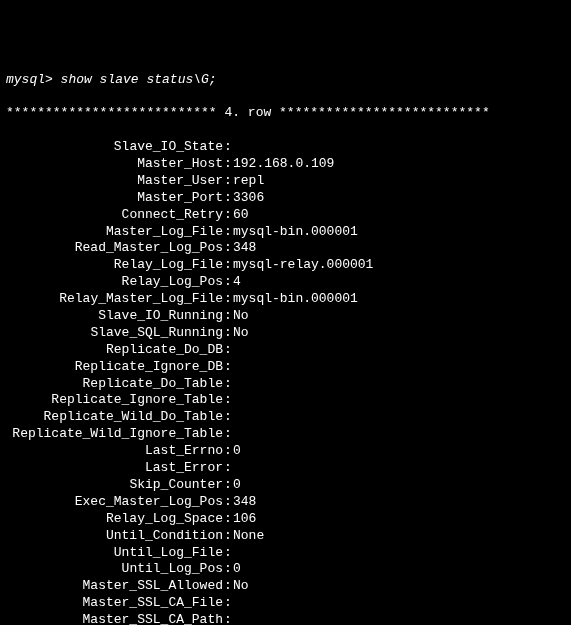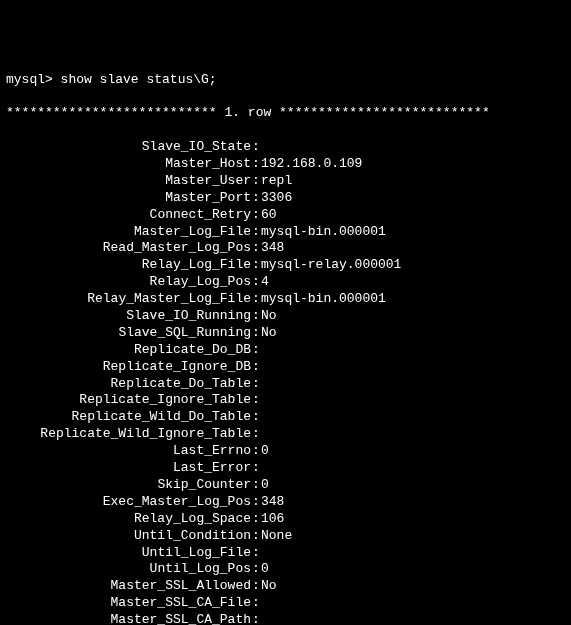--- a/index.html
+++ b/index.html
@@ -12,27 +12,27 @@
       color: #ffffff;
       font-family: "Consolas", "Monaco", "Courier New", monospace;
       font-size: 13px;
       line-height: 1.3;
       padding: 4px 6px;
       width: 571px;
       white-space: pre;
     }
     .prompt-line {
       display: block;
+      font-style: italic;
     }
     .row-header {
       display: block;
     }
     .field-row {
       display: flex;
-      margin-left: 28px;
     }
     .field-label {
       width: 217px;
       text-align: right;
       flex-shrink: 0;
     }
     .field-sep {
       width: 10px;
       flex-shrink: 0;
       text-align: center;
@@ -40,18 +40,18 @@
     .field-value {
       text-align: center;
     }
   </style>
 </head>
 <body>
 
 
 
 <div class="prompt-line">mysql&gt; show slave status\G;</div>
-<div class="row-header">*************************** 1. row ***************************</div>
+<div class="row-header">*************************** 4. row ***************************</div>
 <div id="fields-container"><div class="field-row"><span class="field-label">Slave_IO_State</span><span class="field-sep">:</span><span class="field-value"></span></div><div class="field-row"><span class="field-label">Master_Host</span><span class="field-sep">:</span><span class="field-value">192.168.0.109</span></div><div class="field-row"><span class="field-label">Master_User</span><span class="field-sep">:</span><span class="field-value">repl</span></div><div class="field-row"><span class="field-label">Master_Port</span><span class="field-sep">:</span><span class="field-value">3306</span></div><div class="field-row"><span class="field-label">Connect_Retry</span><span class="field-sep">:</span><span class="field-value">60</span></div><div class="field-row"><span class="field-label">Master_Log_File</span><span class="field-sep">:</span><span class="field-value">mysql-bin.000001</span></div><div class="field-row"><span class="field-label">Read_Master_Log_Pos</span><span class="field-sep">:</span><span class="field-value">348</span></div><div class="field-row"><span class="field-label">Relay_Log_File</span><span class="field-sep">:</span><span class="field-value">mysql-relay.000001</span></div><div class="field-row"><span class="field-label">Relay_Log_Pos</span><span class="field-sep">:</span><span class="field-value">4</span></div><div class="field-row"><span class="field-label">Relay_Master_Log_File</span><span class="field-sep">:</span><span class="field-value">mysql-bin.000001</span></div><div class="field-row"><span class="field-label">Slave_IO_Running</span><span class="field-sep">:</span><span class="field-value">No</span></div><div class="field-row"><span class="field-label">Slave_SQL_Running</span><span class="field-sep">:</span><span class="field-value">No</span></div><div class="field-row"><span class="field-label">Replicate_Do_DB</span><span class="field-sep">:</span><span class="field-value"></span></div><div class="field-row"><span class="field-label">Replicate_Ignore_DB</span><span class="field-sep">:</span><span class="field-value"></span></div><div class="field-row"><span class="field-label">Replicate_Do_Table</span><span class="field-sep">:</span><span class="field-value"></span></div><div class="field-row"><span class="field-label">Replicate_Ignore_Table</span><span class="field-sep">:</span><span class="field-value"></span></div><div class="field-row"><span class="field-label">Replicate_Wild_Do_Table</span><span class="field-sep">:</span><span class="field-value"></span></div><div class="field-row"><span class="field-label">Replicate_Wild_Ignore_Table</span><span class="field-sep">:</span><span class="field-value"></span></div><div class="field-row"><span class="field-label">Last_Errno</span><span class="field-sep">:</span><span class="field-value">0</span></div><div class="field-row"><span class="field-label">Last_Error</span><span class="field-sep">:</span><span class="field-value"></span></div><div class="field-row"><span class="field-label">Skip_Counter</span><span class="field-sep">:</span><span class="field-value">0</span></div><div class="field-row"><span class="field-label">Exec_Master_Log_Pos</span><span class="field-sep">:</span><span class="field-value">348</span></div><div class="field-row"><span class="field-label">Relay_Log_Space</span><span class="field-sep">:</span><span class="field-value">106</span></div><div class="field-row"><span class="field-label">Until_Condition</span><span class="field-sep">:</span><span class="field-value">None</span></div><div class="field-row"><span class="field-label">Until_Log_File</span><span class="field-sep">:</span><span class="field-value"></span></div><div class="field-row"><span class="field-label">Until_Log_Pos</span><span class="field-sep">:</span><span class="field-value">0</span></div><div class="field-row"><span class="field-label">Master_SSL_Allowed</span><span class="field-sep">:</span><span class="field-value">No</span></div><div class="field-row"><span class="field-label">Master_SSL_CA_File</span><span class="field-sep">:</span><span class="field-value"></span></div><div class="field-row"><span class="field-label">Master_SSL_CA_Path</span><span class="field-sep">:</span><span class="field-value"></span></div></div>
 
 
 
 
 
 </body></html>

